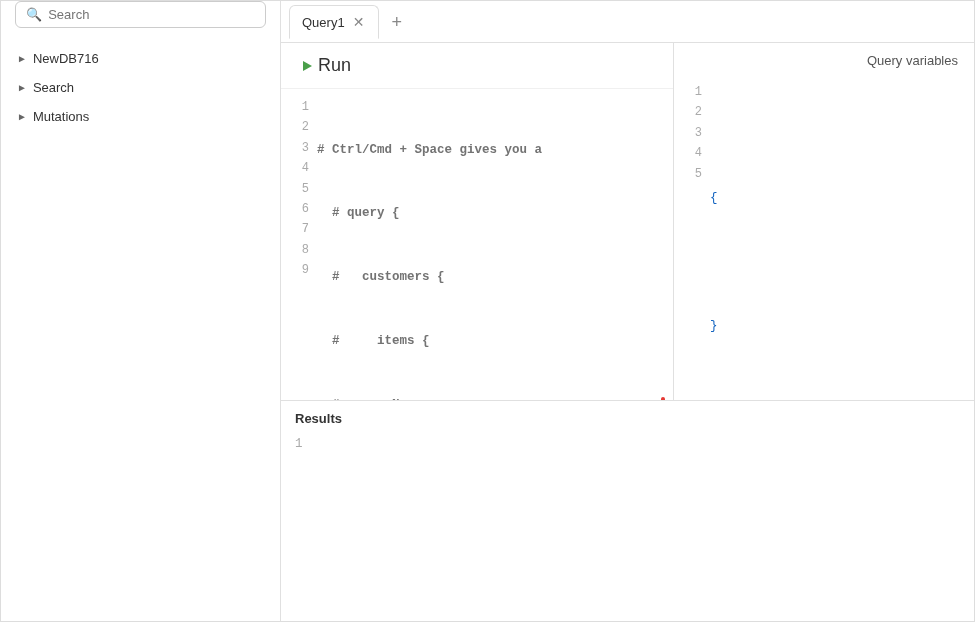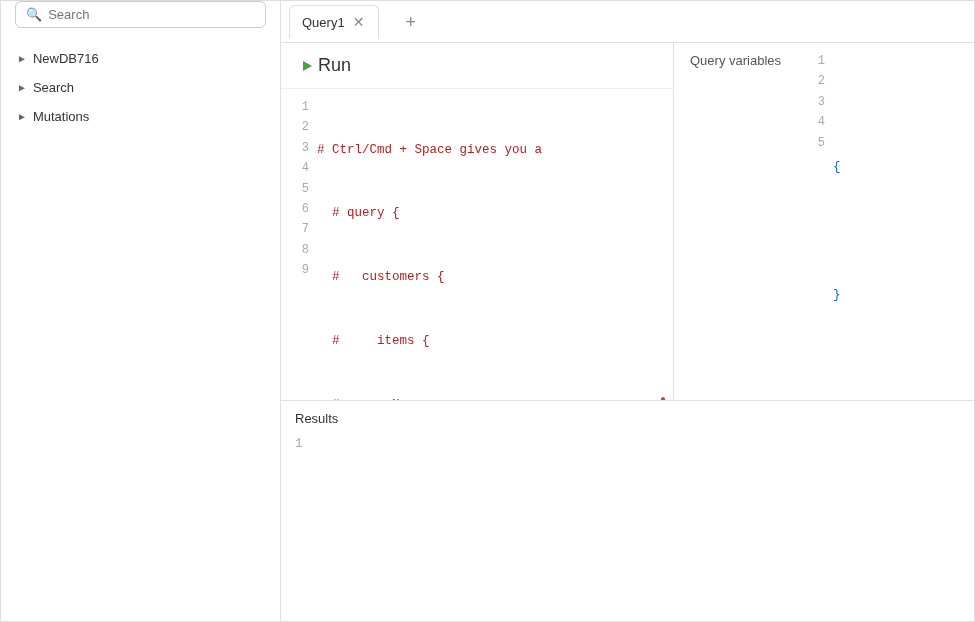--- a/index.html
+++ b/index.html
@@ -105,21 +105,21 @@
       overflow: hidden;
     }
 
     
     .tab-bar {
       display: flex;
       align-items: center;
       border-bottom: 1px solid #e0e0e0;
       padding: 0 8px;
       height: 42px;
-      gap: 18px;
+      gap: 4px;
     }
 
     .tab {
       display: flex;
       align-items: center;
       gap: 6px;
       padding: 6px 12px;
       border-radius: 6px 6px 0 0;
       cursor: pointer;
       font-size: 13px;
@@ -221,24 +221,25 @@
       user-select: none;
       line-height: 1.7;
     }
 
     .line-numbers div {
       line-height: 1.7;
     }
 
     .code-lines {
       flex: 1;
-      color: #b91c1c;
+      color: #737373;
       line-height: 1.7;
       white-space: pre;
       padding-right: 8px;
+      font-weight: bold;
     }
 
     .code-line {
       position: relative;
     }
 
     .error-marker {
       position: absolute;
       right: 0;
       top: 50%;
@@ -247,21 +248,21 @@
       height: 16px;
       background: #e53935;
       border-radius: 2px;
     }
 
     
     .query-variables {
       width: 300px;
       min-width: 300px;
       display: flex;
-      flex-direction: row;
+      flex-direction: column;
     }
 
     .qv-header {
       padding: 10px 16px 6px;
       font-size: 13px;
       font-weight: 500;
       color: #555;
       text-align: right;
     }
 
@@ -296,21 +297,21 @@
     .results-area {
       height: 220px;
       min-height: 220px;
       overflow: auto;
       padding: 10px 14px;
       background: #fff;
     }
 
     .results-title {
       font-size: 13px;
-      font-weight: 400;
+      font-weight: 700;
       color: #333;
       margin-bottom: 8px;
     }
 
     .results-content {
       font-family: 'Consolas', 'Monaco', 'Courier New', monospace;
       font-size: 12.5px;
       color: #aaa;
       line-height: 1.7;
     }

